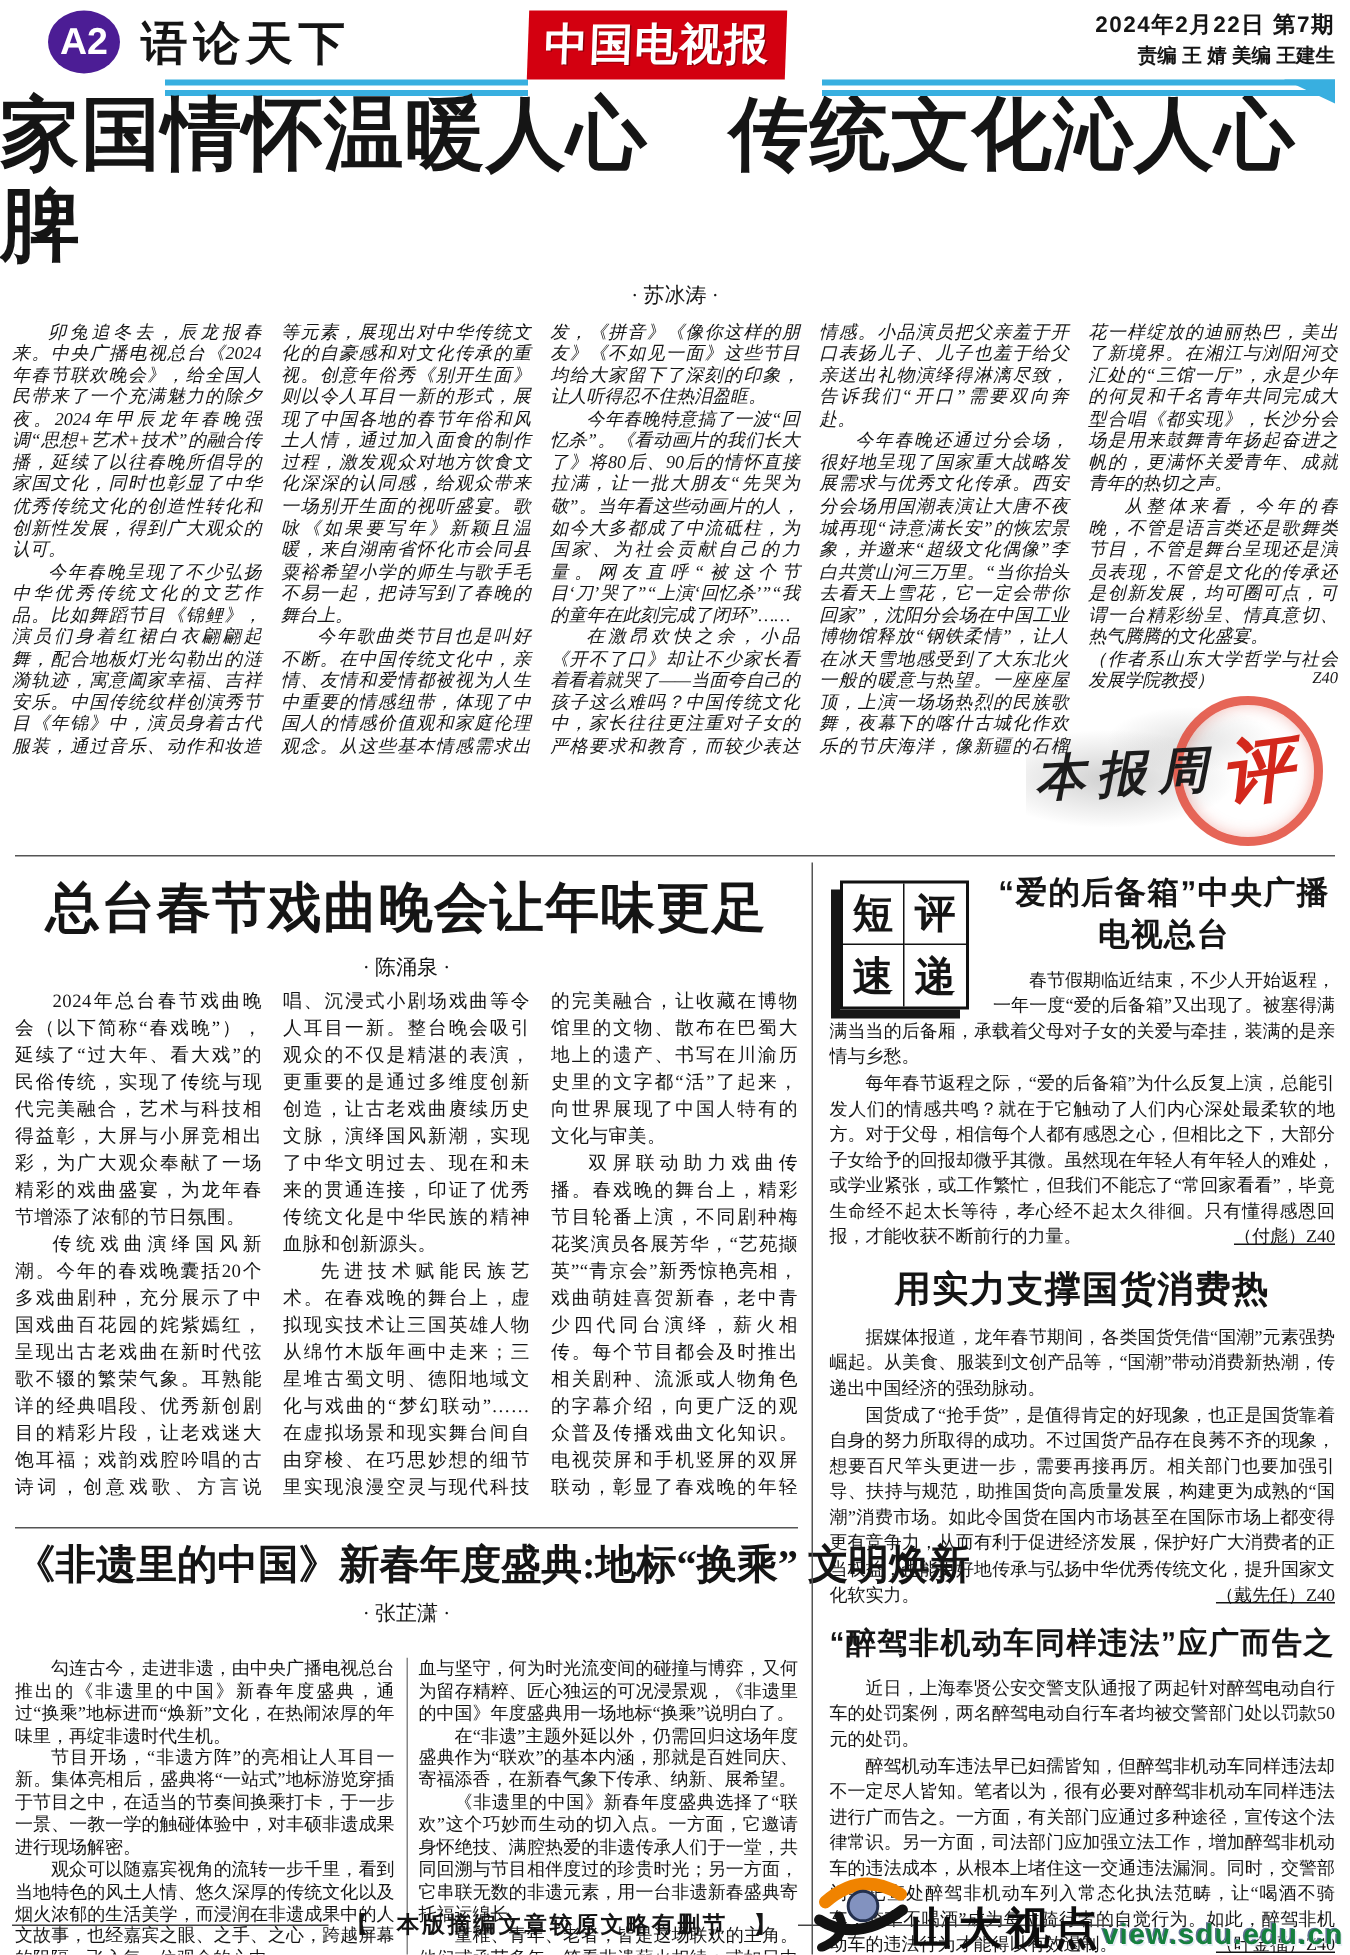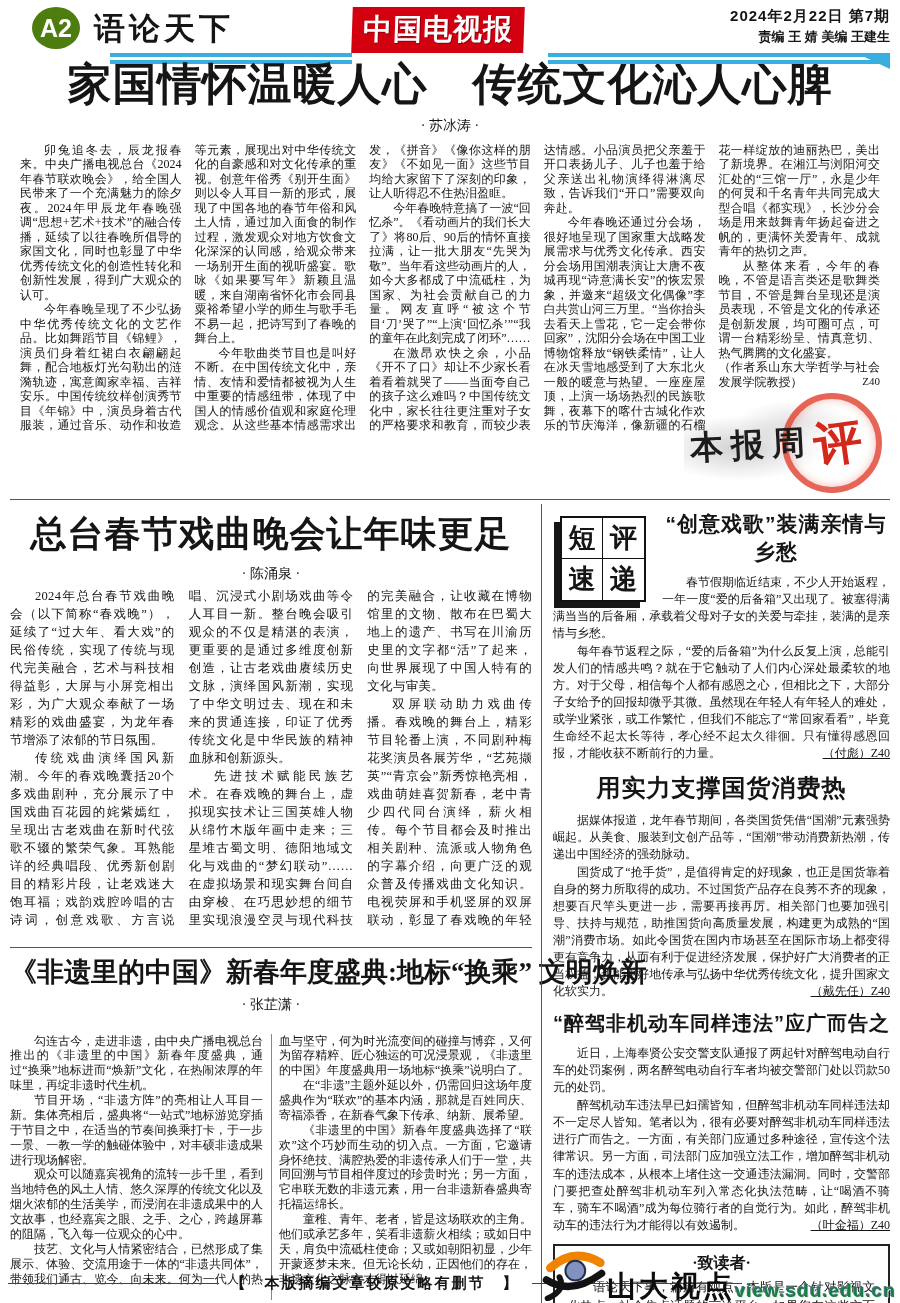--- a/index.html
+++ b/index.html
@@ -4,41 +4,41 @@
 <style>
   html,body{margin:0;padding:0;background:#fff;}
   body{width:900px;height:1303px;overflow:hidden;position:relative;
        font-family:"Liberation Serif","DejaVu Serif",serif;color:#151515;}
   .sans{font-family:"Liberation Sans","DejaVu Sans",sans-serif;}
 
   
   .hdr{display:flex;align-items:flex-start;padding:7px 10px 0;height:50px;box-sizing:border-box;}
   .hdr-left{flex:1;min-width:0;}
   .hl-top{display:flex;align-items:center;gap:14px;margin-left:22px;}
-  .page-code{width:48px;height:42px;background:#4d7c0f;color:#fff;border-radius:50%;
+  .page-code{width:48px;height:42px;background:#4c1d95;color:#fff;border-radius:50%;
              display:flex;align-items:center;justify-content:center;
              font-family:"Liberation Sans","DejaVu Sans",sans-serif;font-weight:bold;font-size:25px;}
   .section-name{font-weight:bold;font-size:31px;letter-spacing:4px;line-height:1;}
   .dlines{display:flex;flex-direction:column;gap:3px;margin-top:4px;}
   .dlines .dl{height:4px;background:#38afe0;}
   .dlines.left-lines{margin-left:100px;}
   .masthead{width:172px;height:46px;background:#d30010;color:#fff;display:flex;align-items:center;
             justify-content:center;font-weight:bold;font-size:29px;letter-spacing:1px;
             transform:skewX(-2deg);text-shadow:1px 1px 0 #8c000a;}
   .hdr-right{flex:1;display:flex;flex-direction:column;align-items:flex-end;min-width:0;margin-left:24px;}
   .date-line{font-weight:bold;font-size:15px;letter-spacing:1px;}
   .editors-line{font-weight:bold;font-size:13px;margin:2px 0 3px;}
   .dlines.right-lines{width:100%;position:relative;}
   .tri{position:absolute;right:0;top:0;width:0;height:0;
        border-top:16px solid #38afe0;border-left:34px solid transparent;}
 
   
-  .headline{font-weight:bold;font-size:44px;text-align:center;margin:10px 0 0;letter-spacing:1px;line-height:1.15;}
+  .headline{font-weight:bold;font-size:53px;text-align:left;margin:10px 0 0;letter-spacing:1px;line-height:1.15;}
   .byline{text-align:center;font-size:14px;margin:6px 0 4px;}
-  .a1wrap{position:relative;padding:4px 20px 0;}
+  .a1wrap{position:relative;padding:4px 8px 0;font-style:italic;}
   .cols5{column-count:5;column-gap:13px;height:346px;font-size:12px;line-height:1.21;
          text-align:justify;overflow:hidden;}
   .para{margin:0;text-indent:2em;}
   .note{margin:0;}
   .codespan{float:right;font-size:11px;}
   .stamp{position:absolute;right:16px;bottom:-6px;width:200px;height:104px;pointer-events:none;}
   .smoke{position:absolute;inset:0;background:
          radial-gradient(ellipse 60% 45% at 28% 55%,rgba(40,40,40,.22),rgba(0,0,0,0) 70%),
          radial-gradient(ellipse 40% 30% at 55% 30%,rgba(60,60,60,.15),rgba(0,0,0,0) 70%);}
   .ring{position:absolute;right:2px;top:2px;width:88px;height:88px;border-radius:50%;
@@ -191,21 +191,21 @@
 
     <div class="right-col">
 
       <section class="review rv1">
         <div class="sq-logo">
             <span class="sq-cell">短</span>
             <span class="sq-cell">评</span>
             <span class="sq-cell">速</span>
             <span class="sq-cell">递</span>
           </div>
-        <div class="rv-title">“创意戏歌”装满亲情与乡愁</div>
+        <div class="rv-title">“爱的后备箱”中央广播电视总台</div>
         <div class="rv-body">
           <div>
               <p class="para">春节假期临近结束，不少人开始返程，一年一度“爱的后备箱”又出现了。被塞得满满当当的后备厢，承载着父母对子女的关爱与牵挂，装满的是亲情与乡愁。</p>
             </div>
           <p class="para"><span>每年春节返程之际，“爱的后备箱”为什么反复上演，总能引发人们的情感共鸣？就在于它触动了人们内心深处最柔软的地方。对于父母，相信每个人都有感恩之心，但相比之下，大部分子女给予的回报却微乎其微。虽然现在年轻人有年轻人的难处，或学业紧张，或工作繁忙，但我们不能忘了“常回家看看”，毕竟生命经不起太长等待，孝心经不起太久徘徊。只有懂得感恩回报，才能收获不断前行的力量。</span><span class="sig">（付彪）Z40</span></p>
         </div>
       </section>
 
       <section class="review rv2">
         <div class="rv-title">用实力支撑国货消费热</div>

